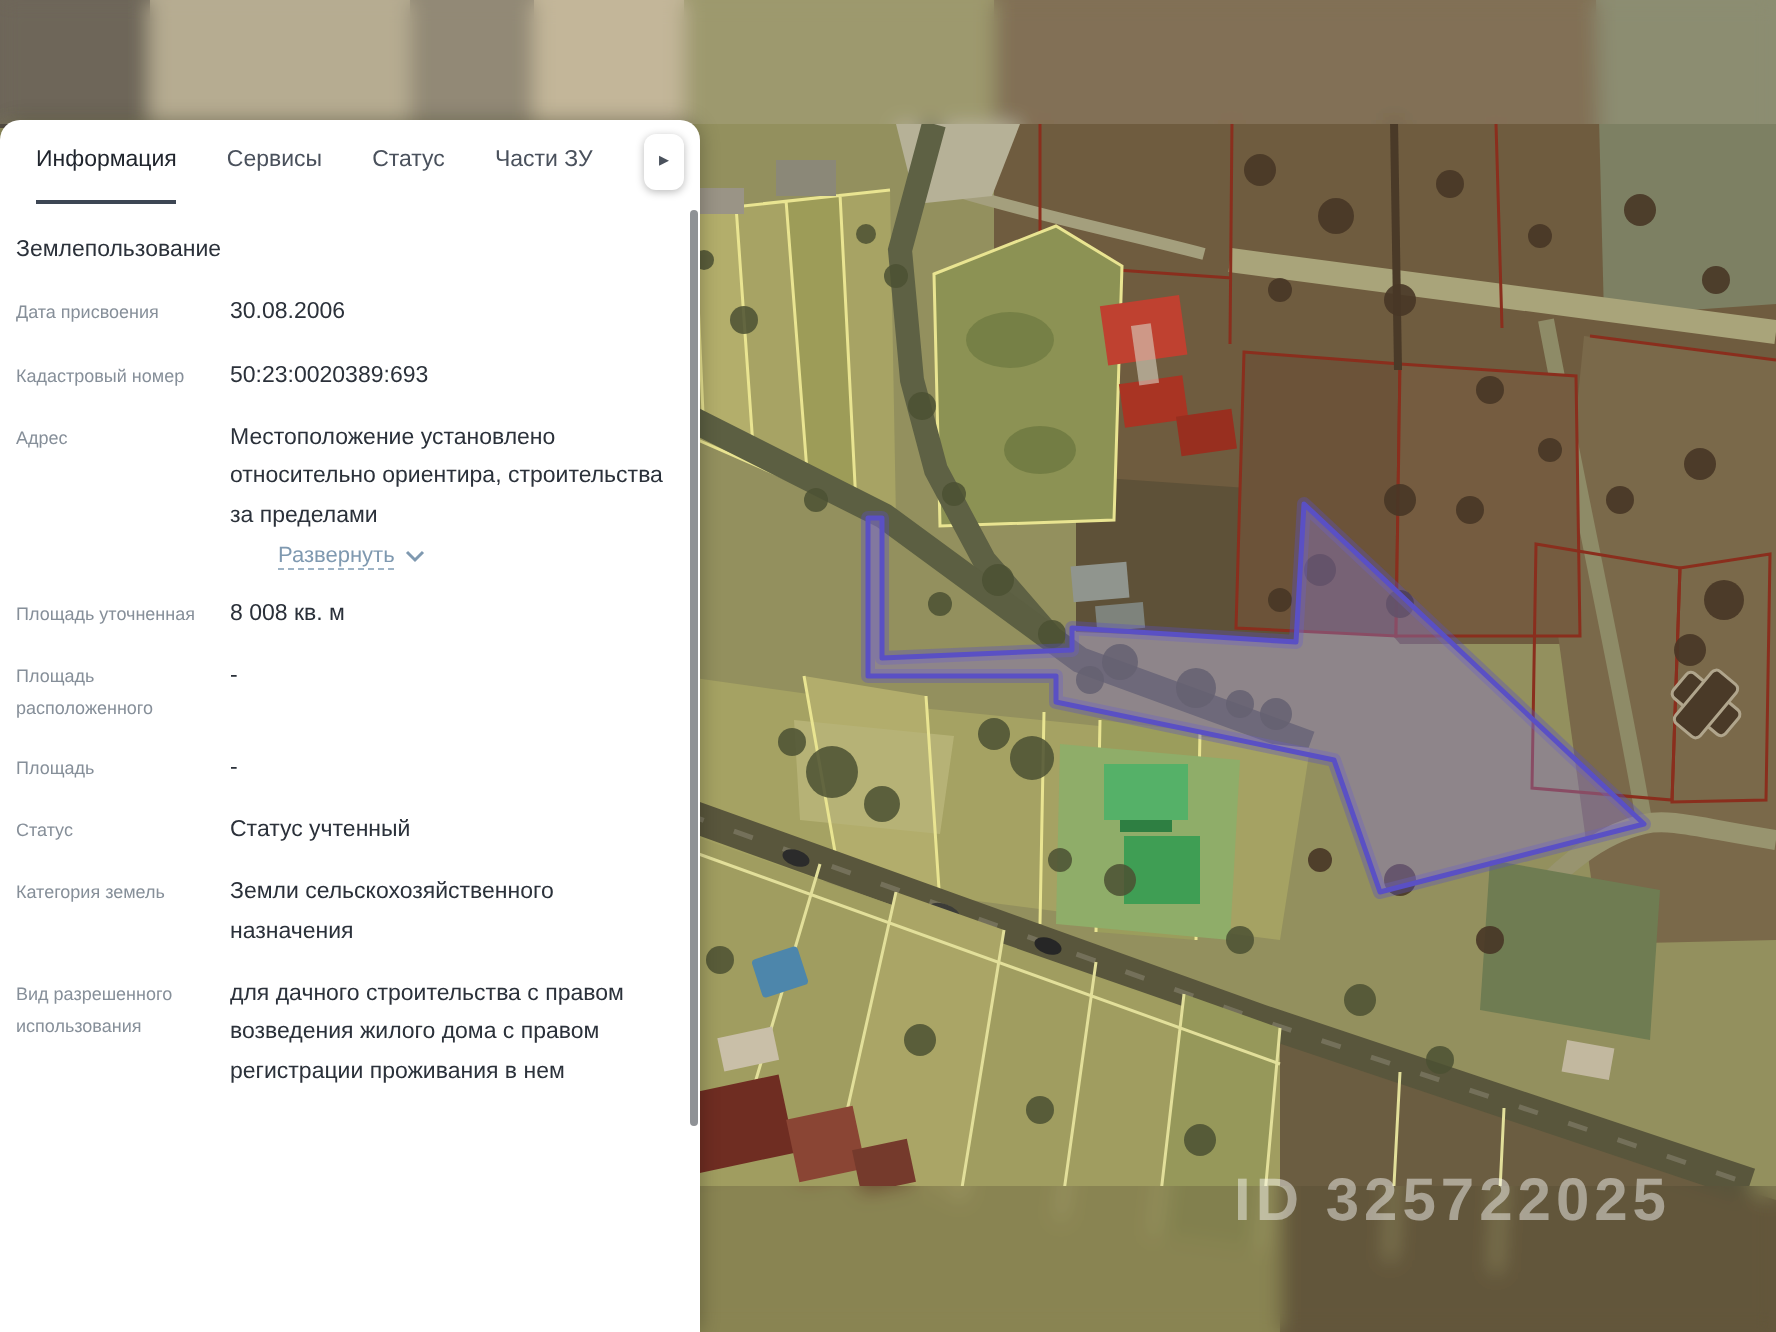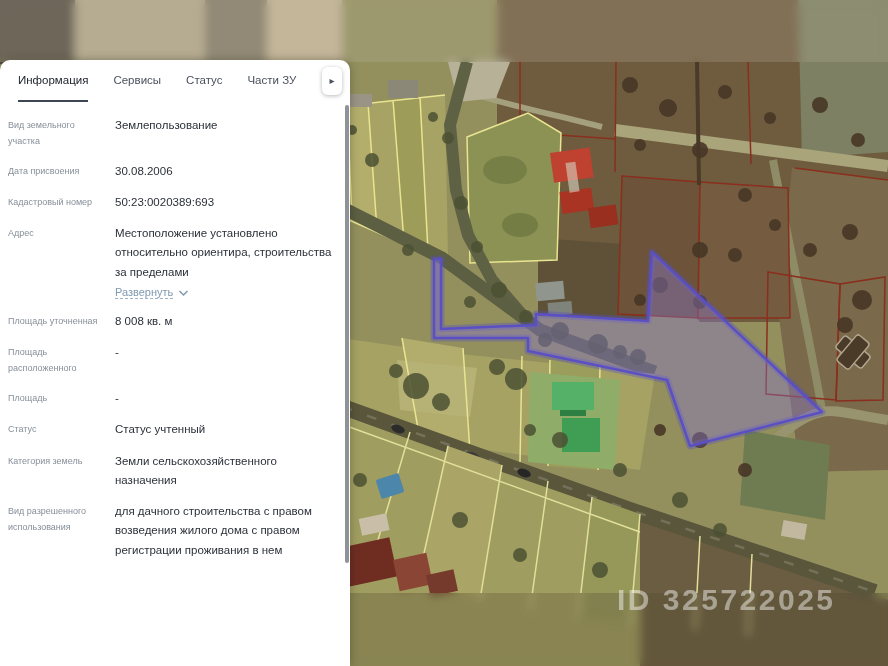--- a/index.html
+++ b/index.html
@@ -28,21 +28,21 @@
     background:#fff; border:none; border-radius:6px;
     box-shadow:0 1px 4px rgba(0,0,0,.28);
     font-size:10px; color:#4a515c; line-height:28px; text-align:center; cursor:pointer;
   }
   .fields { padding:14px 14px 0 8px; }
   .row { display:grid; grid-template-columns:98px 1fr; column-gap:9px; margin-bottom:12px; }
   .flabel { font-size:9px; color:#868f99; line-height:1.75; padding-top:2px; }
   .fvalue { font-size:11.5px; color:#2b313a; line-height:1.68; }
   .expand-link {
     display:inline-flex; align-items:center; gap:5px; margin-top:3px;
-    font-size:11px; color:#7f99b0; text-decoration:none; cursor:pointer;
+    font-size:11px; color:#7f99b0; text-decoration:none; cursor:pointer;margin-left:24px;
   }
   .expand-link .lk { border-bottom:1px dashed #9fb4c6; }
   .panel-scroll {
     position:absolute; right:1px; top:45px; width:4px; height:458px;
     background:#8f9296; border-radius:2px; cursor:pointer;
   }
 </style>
 </head>
 <body>
 
@@ -229,21 +229,20 @@
       <div class="tabbar" id="tabbar">
           <div class="tab active">Информация</div>
           <div class="tab">Сервисы</div>
           <div class="tab">Статус</div>
           <div class="tab">Части ЗУ</div>
         </div>
       <button class="tab-arrow">▸</button>
     </div>
     <div class="fields" id="fields">
         <div class="row">
-          <div class="flabel">Вид земельного участка</div>
           <div>
             <div class="fvalue">Землепользование</div>
           </div>
         </div>
         <div class="row">
           <div class="flabel">Дата присвоения</div>
           <div>
             <div class="fvalue">30.08.2006</div>
           </div>
         </div>

